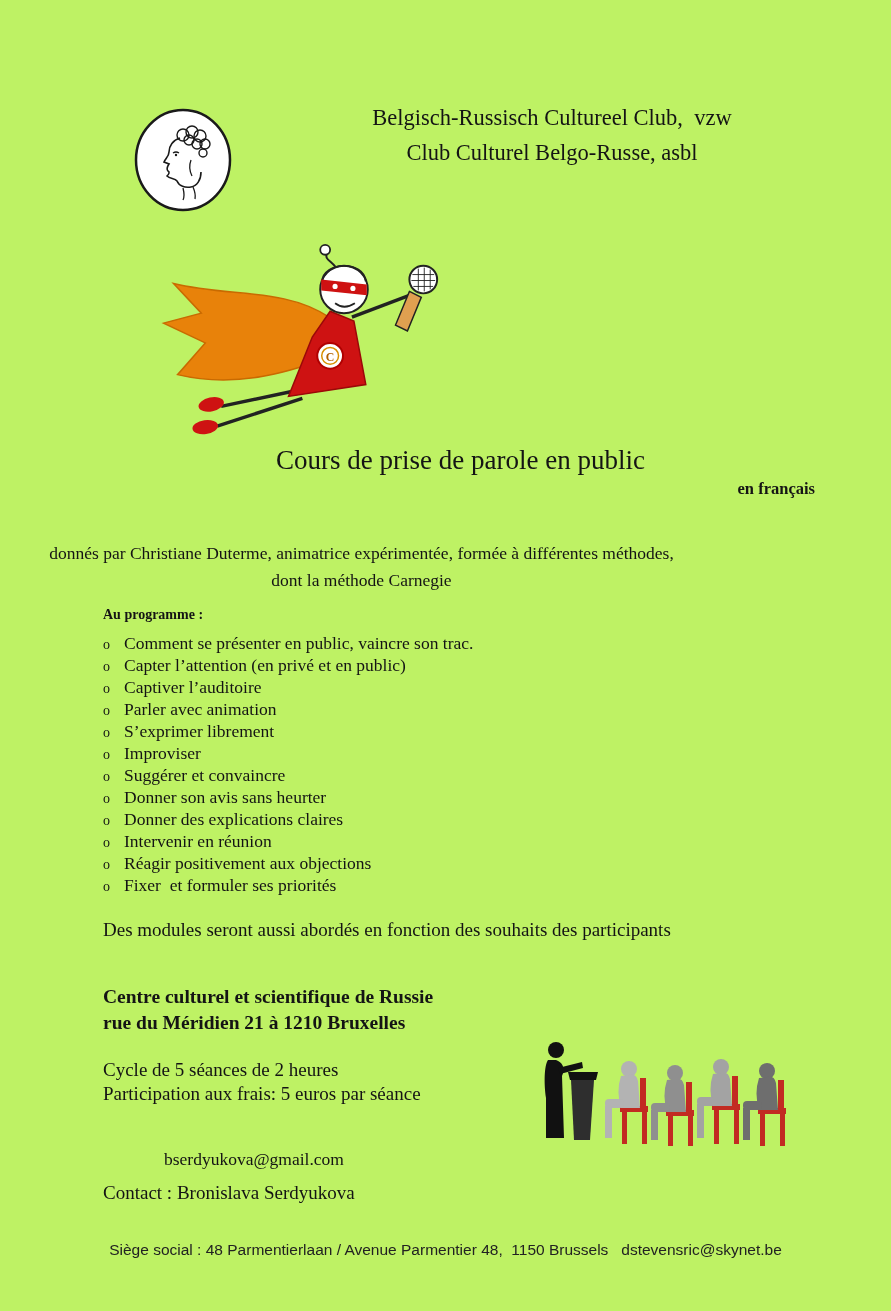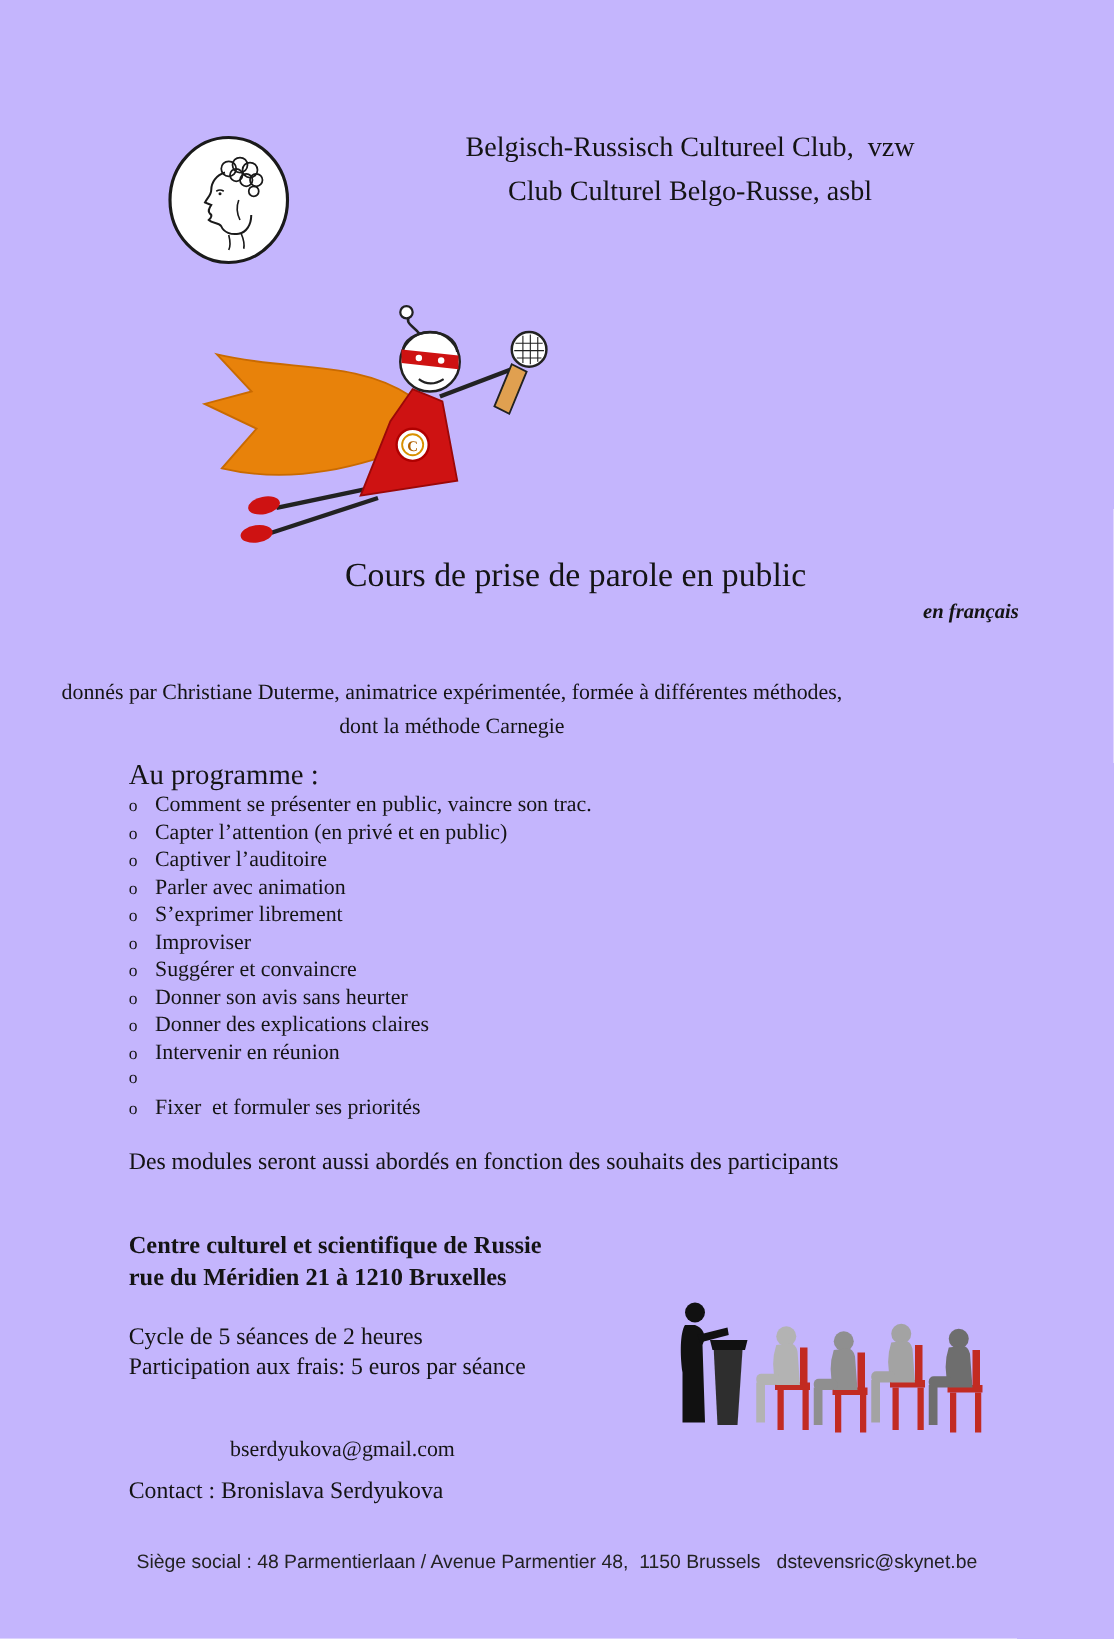--- a/index.html
+++ b/index.html
@@ -1,20 +1,20 @@
 <!DOCTYPE html>
 <html><head>
 <meta charset="utf-8">
 <style>
   html, body { margin: 0; padding: 0; background: #ffffff; }
   .page {
     position: relative;
     width: 891px;
     height: 1311px;
-    background: #c4b5fd;
+    background: #bef264;
     font-family: "Liberation Serif", serif;
     color: #141414;
     overflow: hidden;
   }
   .abs { position: absolute; }
   .txt { white-space: pre-wrap; }
 
   .header-block {
     left: 262px; top: 100px; width: 580px;
     text-align: center;
@@ -26,29 +26,29 @@
   .hero-wrap { left: 122px; top: 226px; width: 335px; height: 218px; }
   .audience-wrap { left: 528px; top: 1036px; width: 272px; height: 112px; }
 
   .main-title {
     left: 30px; top: 445px; width: 861px;
     text-align: center;
     font-size: 27px; font-weight: normal;
   }
   .subtitle {
     top: 479px; right: 76px;
-    font-size: 16.5px; font-weight: bold; font-style: italic;
+    font-size: 16.5px; font-weight: bold;
   }
   .intro {
     left: 0; top: 540px; width: 723px;
     text-align: center;
     font-size: 17.5px; line-height: 27px;
   }
 
-  .program-heading { left: 103px; top: 607px; font-size: 23px; }
+  .program-heading { left: 103px; top: 607px; font-size: 14px; font-weight: bold; }
   .program-list {
     left: 103px; top: 632px; width: 600px;
     list-style: none; margin: 0; padding: 0;
   }
   .program-list li {
     display: flex; align-items: baseline;
     height: 22px; font-size: 17.5px; line-height: 22px;
   }
   .bullet {
     width: 21px; flex: 0 0 21px;
@@ -57,21 +57,21 @@
 
   .body-line { left: 103px; font-size: 19px; }
   .modules-note { top: 919px; }
   .schedule-line { top: 962px; }
   .venue { left: 103px; font-size: 19.5px; font-weight: bold; }
   .venue-1 { top: 986px; }
   .venue-2 { top: 1012px; }
   .details-1 { top: 1059px; }
   .details-2 { top: 1083px; }
   .contact-line { top: 1182px; text-align: right; }
-  .contact-email { left: 184px; top: 1149px; font-size: 17.5px; }
+  .contact-email { left: 164px; top: 1149px; font-size: 17.5px; }
 
   .footer {
     left: 0; top: 1241px; width: 891px;
     text-align: center;
     font-family: "Liberation Sans", sans-serif;
     font-size: 15.5px; color: #222;
   }
 </style>
 </head>
 <body>
@@ -191,20 +191,21 @@
     <li>
         <span class="bullet">o</span>
         <span class="txt">Donner des explications claires</span>
       </li>
     <li>
         <span class="bullet">o</span>
         <span class="txt">Intervenir en réunion</span>
       </li>
     <li>
         <span class="bullet">o</span>
+        <span class="txt">Réagir positivement aux objections</span>
       </li>
     <li>
         <span class="bullet">o</span>
         <span class="txt">Fixer  et formuler ses priorités</span>
       </li>
   </ul>
 
   <div class="abs body-line modules-note txt">Des modules seront aussi abordés en fonction des souhaits des participants</div>
   <div class="abs venue venue-1 txt">Centre culturel et scientifique de Russie</div>
   <div class="abs venue venue-2 txt">rue du Méridien 21 à 1210 Bruxelles</div>

